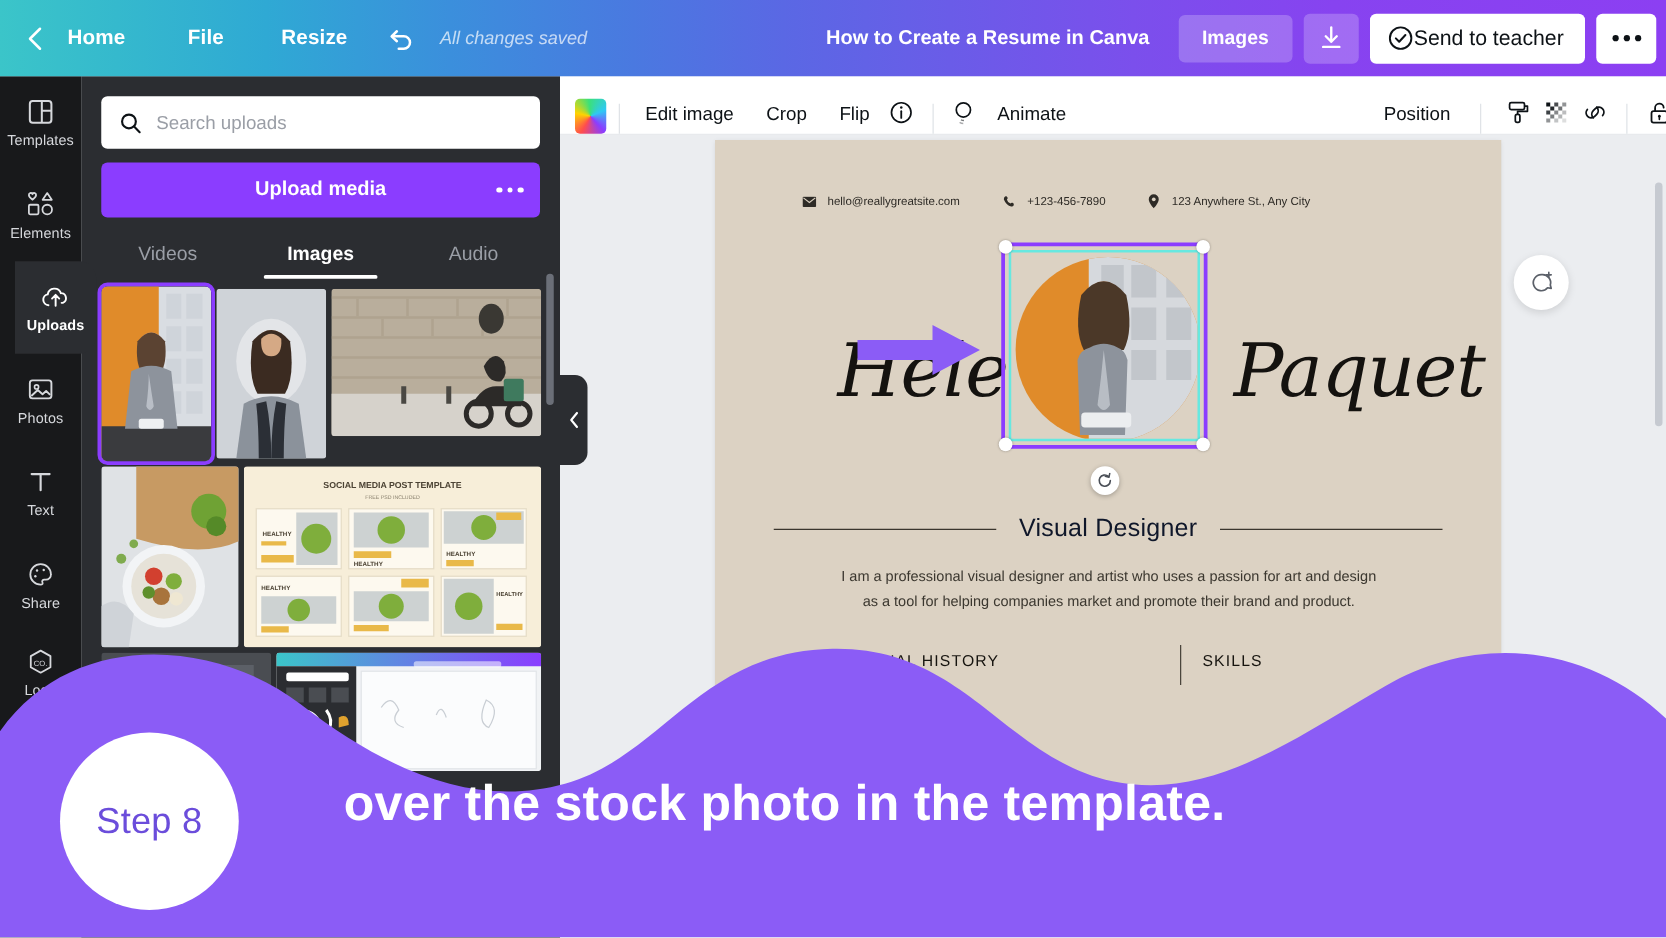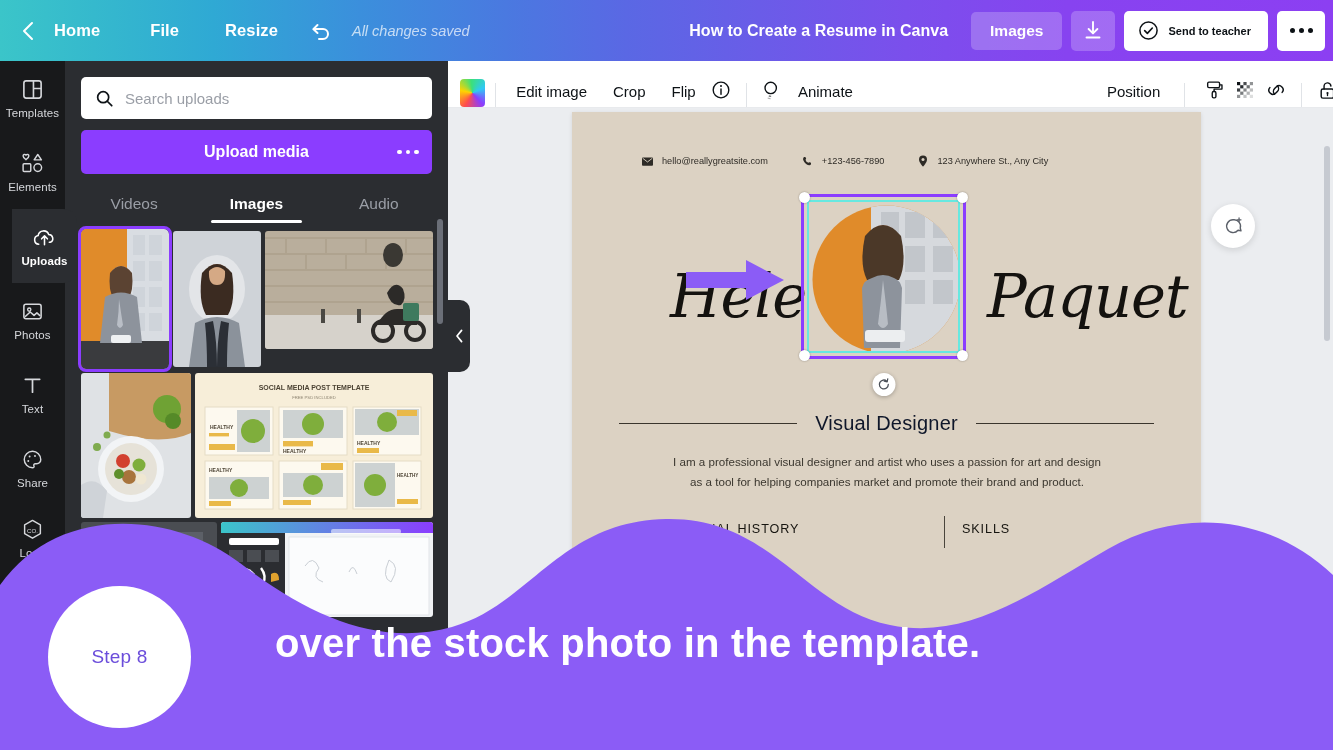--- a/index.html
+++ b/index.html
@@ -50,22 +50,22 @@
     background: rgba(255,255,255,.22); color: #fff; font-size: 15.5px; font-weight: bold;
     padding: 10px 19px; border-radius: 5px; cursor: pointer; white-space: nowrap;
   }
   .dl-btn {
     background: rgba(255,255,255,.22); border-radius: 5px;
     width: 44px; height: 40px; display: flex; align-items:center; justify-content:center;
     cursor: pointer;
   }
   .send-btn {
     background: #fff; border-radius: 5px; height: 40px;
-    display: flex; align-items: center; gap: 9px; padding: 0 17px 0 14px;
-    color: #0d1216; font-size: 11px; font-weight: bold; cursor: pointer;
+    display: flex; align-items: center; padding: 0 17px 0 14px;
+    color: #0d1216; font-size: 17px; font-weight: normal; cursor: pointer;
     white-space: nowrap;
   }
   .more-btn {
     background: #fff; border-radius: 5px; width: 48px; height: 40px;
     display: flex; align-items: center; justify-content: center; cursor: pointer;
   }
   .dots3 { display: flex; gap: 4px; }
   .dots3 i { width: 5px; height: 5px; border-radius: 50%; background: #0d1216; display: block; }
 
   
@@ -241,21 +241,21 @@
   .wave-overlay {
     position: absolute; left: 0; bottom: 0; width: 1333px; height: 235px; z-index: 40;
     pointer-events: none;
   }
   .step-badge {
     position: absolute; left: 48px; top: 586px; width: 143px; height: 142px;
     background: #fff; border-radius: 50%; z-index: 45;
     display: flex; align-items: center; justify-content: center;
   }
   .step-text {
-    font-size: 19px; color: #6b4ddb; font-family: "Liberation Sans", sans-serif;
+    font-size: 29px; color: #6b4ddb; font-family: "Liberation Sans", sans-serif;
     letter-spacing: .2px;
     text-align: right;
   }
   .caption {
     position: absolute; left: 275px; top: 615px; width: 970px; z-index: 45;
     color: #fff; font-size: 40px; line-height: 1.43; font-weight: bold;
     letter-spacing: .2px;
   }
 
   .arrow-cursor { position: absolute; left: 680px; top: 256px; z-index: 12; }

